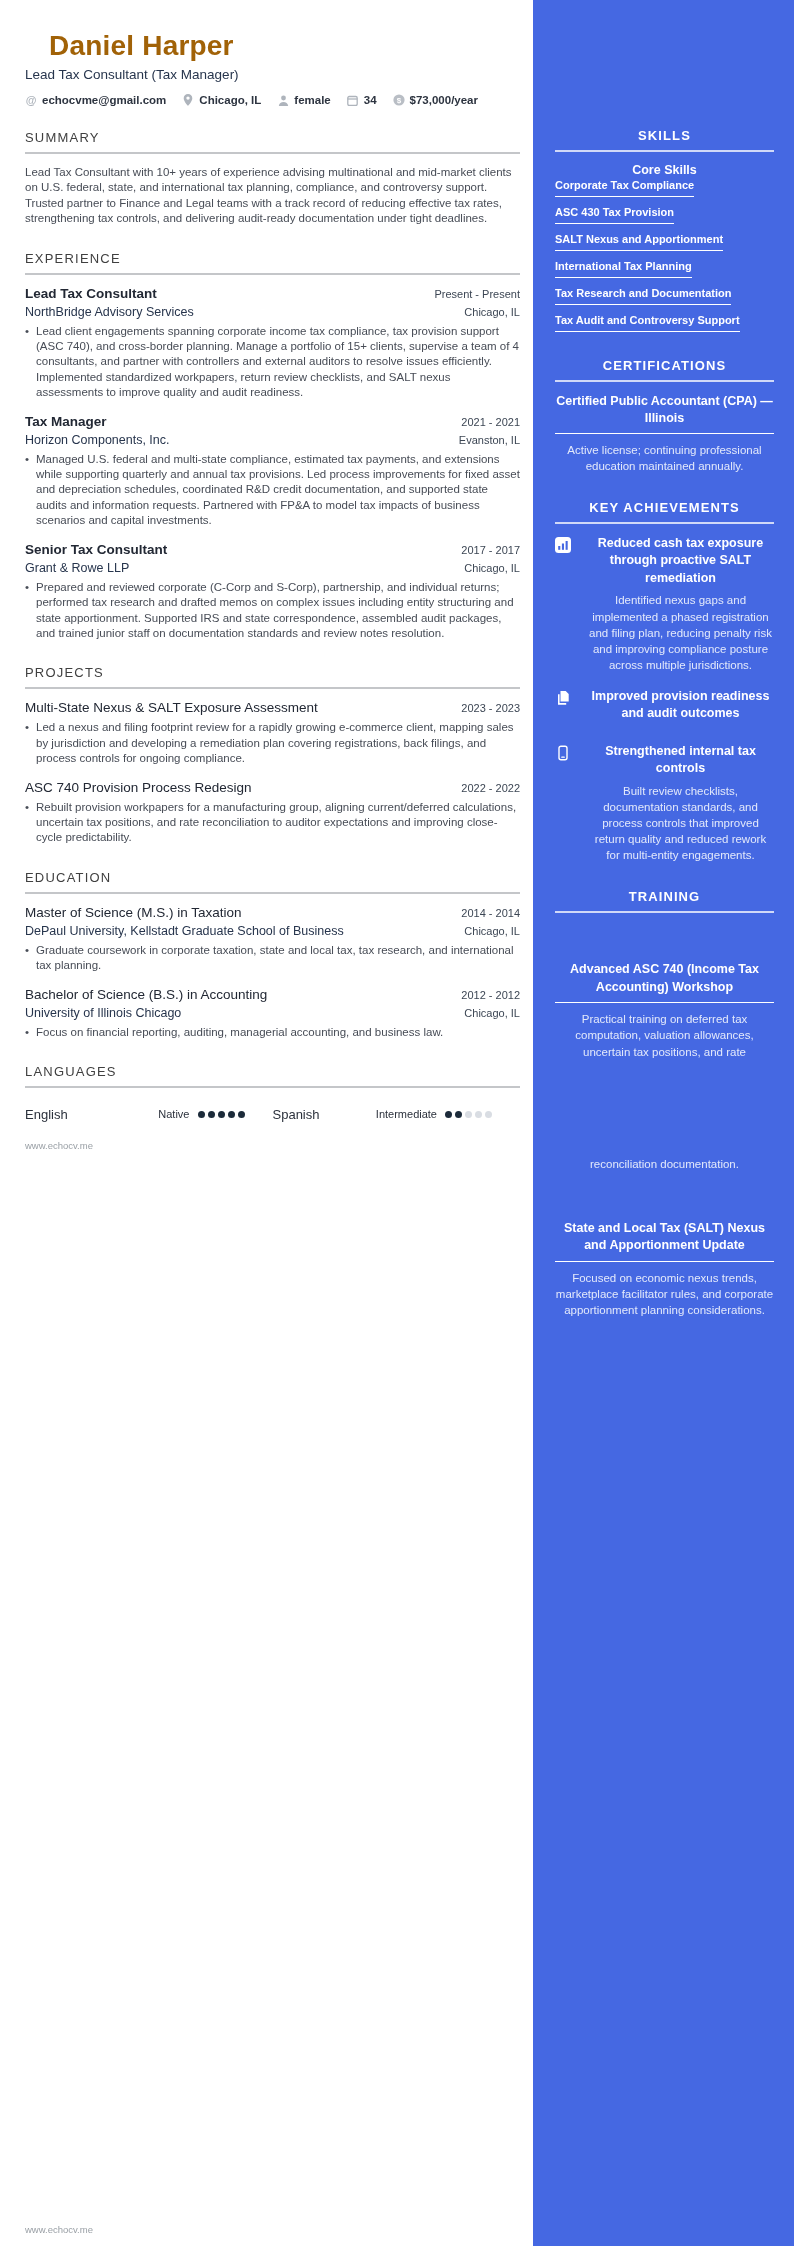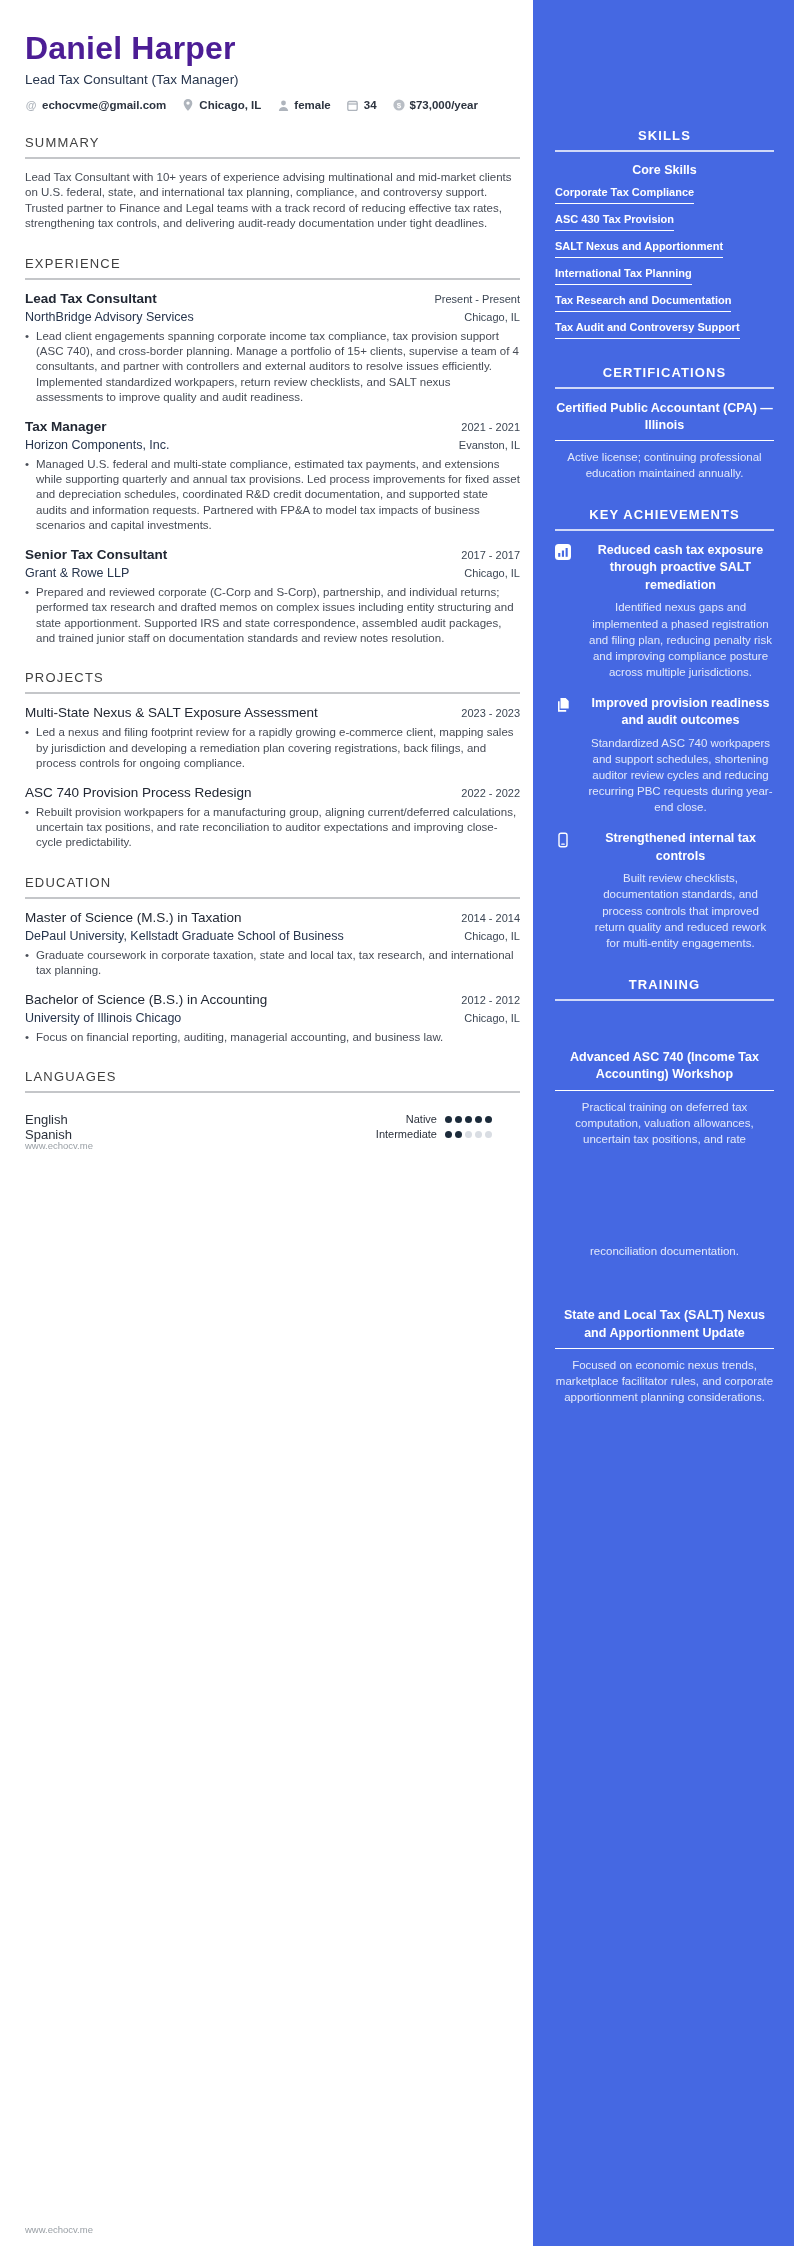--- a/index.html
+++ b/index.html
@@ -3,21 +3,21 @@
 <meta charset="utf-8">
 <style>
   * { margin:0; padding:0; box-sizing:border-box; }
   html,body { background:#ffffff; }
   body { font-family:"Liberation Sans", sans-serif; }
   .page { position:relative; width:794px; height:2246px; display:flex; background:#ffffff; overflow:hidden; }
 
   
   .main { width:533px; padding:30px 13px 0 25px; }
 
-  .name { font-size:32px; font-weight:700; color:#4c1d95; letter-spacing:.2px; }
+  .name { font-size:28px; font-weight:700; color:#a16207; letter-spacing:.2px;margin-left:24px; }
   .job-title { font-size:13.5px; font-weight:500; color:#27354d; margin-top:5px; }
 
   .contact-row { display:flex; align-items:center; gap:16px; margin-top:12px; }
   .contact-item { display:flex; align-items:center; gap:5px; font-size:11.5px; font-weight:700; color:#2d3440; }
   .cicon { width:12px; height:12px; display:inline-flex; align-items:center; justify-content:center; color:#aeb4bc; font-size:11px; flex:0 0 auto; }
   .cicon svg { display:block; }
 
   .section { margin-top:24px; }
   .sec-heading { font-size:13px; font-weight:500; color:#3f3f3f; letter-spacing:1.2px; }
   .sec-divider { border:none; border-top:2px solid #c4c6c9; margin:7px 0 11px 0; }
@@ -29,40 +29,40 @@
   .entry-title { font-size:13.5px; font-weight:600; color:#222834; }
   .entry-title.light { font-weight:500; }
   .entry-date { font-size:11px; color:#3c4654; white-space:nowrap; }
   .entry-sub { display:flex; justify-content:space-between; align-items:baseline; margin-top:4px; }
   .entry-company { font-size:12.5px; font-weight:500; color:#27354d; }
   .entry-loc { font-size:11px; color:#3c4654; white-space:nowrap; }
   .bullets { margin-top:5px; }
   .bullet { display:flex; gap:7px; font-size:11.5px; color:#474c56; line-height:1.34; }
   .bullet .b-dot { flex:0 0 auto; color:#474c56; font-size:11.5px; line-height:1.34; }
 
-  .lang-row { display:flex; margin-top:19px;flex-direction:column; }
+  .lang-row { display:flex; margin-top:19px; }
   .lang-half { flex:1; display:flex; align-items:center; justify-content:space-between; padding-right:28px; }
   .lang-name { font-size:13px; color:#2b3останов; color:#2b313c; }
   .lang-level-wrap { display:flex; align-items:center; gap:8px; }
   .lang-level { font-size:11px; color:#2b313c; }
   .dots { display:flex; gap:3px; }
   .dot { width:7px; height:7px; border-radius:4px; background:#d9dde3; }
   .dot.filled { background:#1c2b3a; }
 
   .footer-url { position:absolute; left:25px; font-size:9.5px; color:#9aa0a6; }
   .footer-url.p1 { top:1140px; }
   .footer-url.p2 { top:2224px; }
 
   
   .sidebar { flex:1; background:#4568e2; color:#ffffff; padding:128px 20px 0 22px;text-align:center; }
   .sb-section { margin-bottom:26px; }
   .sb-heading { font-size:13px; font-weight:600; letter-spacing:1.1px; color:#ffffff; }
   .sb-divider { border:none; border-top:2px solid rgba(255,255,255,.75); margin:7px 0 11px 0; }
 
-  .skill-group { font-size:12.5px; font-weight:700; color:#fff; margin-bottom:9px; }
+  .skill-group { font-size:12.5px; font-weight:700; color:#fff; margin-bottom:2px; }
   .skill-item { font-size:11px; font-weight:700; color:#fff; width:fit-content; padding-bottom:5px; border-bottom:1px solid #ffffff; margin-bottom:9px; }
 
   .cert-name { font-size:12.5px; font-weight:700; line-height:1.35; padding-bottom:6px; border-bottom:1px solid #ffffff; margin-bottom:8px; }
   .sb-desc { font-size:11.5px; color:#e3e9fb; line-height:1.4; }
 
   .ach-item { display:flex; gap:16px; margin-bottom:15px; }
   .ach-icon { flex:0 0 16px; padding-top:2px; }
   .ach-icon svg { display:block; }
   .ach-body { flex:1; }
   .ach-title { font-size:12.5px; font-weight:700; line-height:1.4; margin-bottom:5px; }
@@ -332,21 +332,20 @@
 
       <div class="ach-item">
         <span class="ach-icon">
           <svg width="16" height="16" viewBox="0 0 16 16">
               <path d="M5.5 1h5.2l3 3v7.5H5.5z" fill="#ffffff"></path>
               <path d="M3 4.2h1.6v8.9h6.6v1.6H3z" fill="#ffffff"></path>
             </svg>
         </span>
         <div class="ach-body">
           <div class="ach-title">Improved provision readiness and audit outcomes</div>
-          <div class="sb-desc">Standardized ASC 740 workpapers and support schedules, shortening auditor review cycles and reducing recurring PBC requests during year-end close.</div>
         </div>
       </div>
 
       <div class="ach-item">
         <span class="ach-icon">
           <svg width="16" height="16" viewBox="0 0 16 16">
               <rect x="4" y="1.2" width="8" height="13.6" rx="2" fill="none" stroke="#ffffff" stroke-width="1.4"></rect>
               <line x1="6.8" y1="12.2" x2="9.2" y2="12.2" stroke="#ffffff" stroke-width="1.3" stroke-linecap="round"></line>
             </svg>
         </span>

